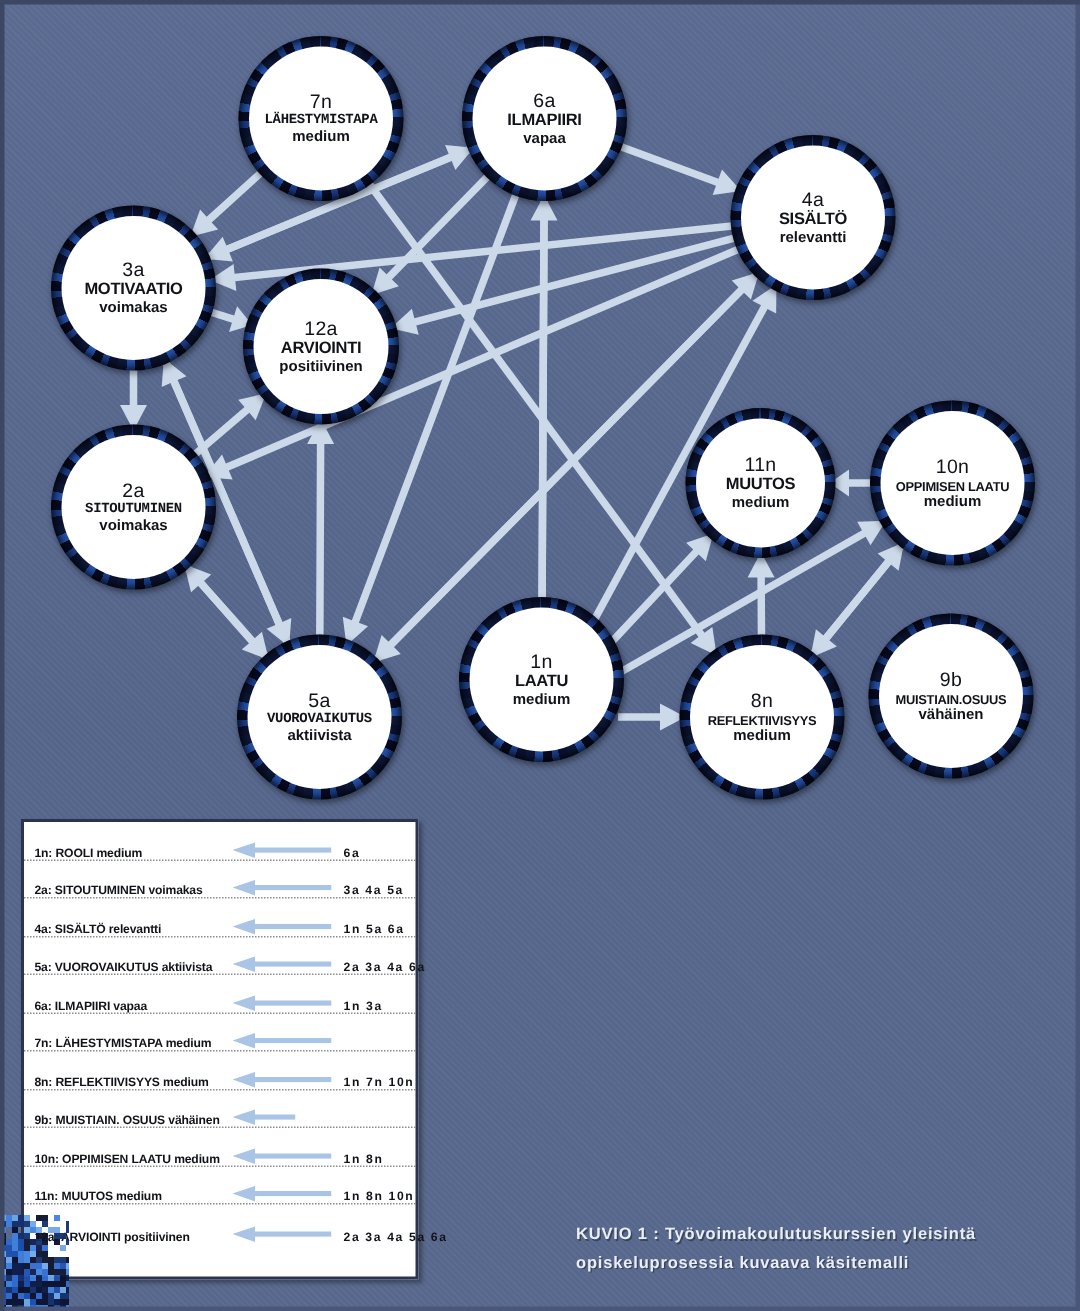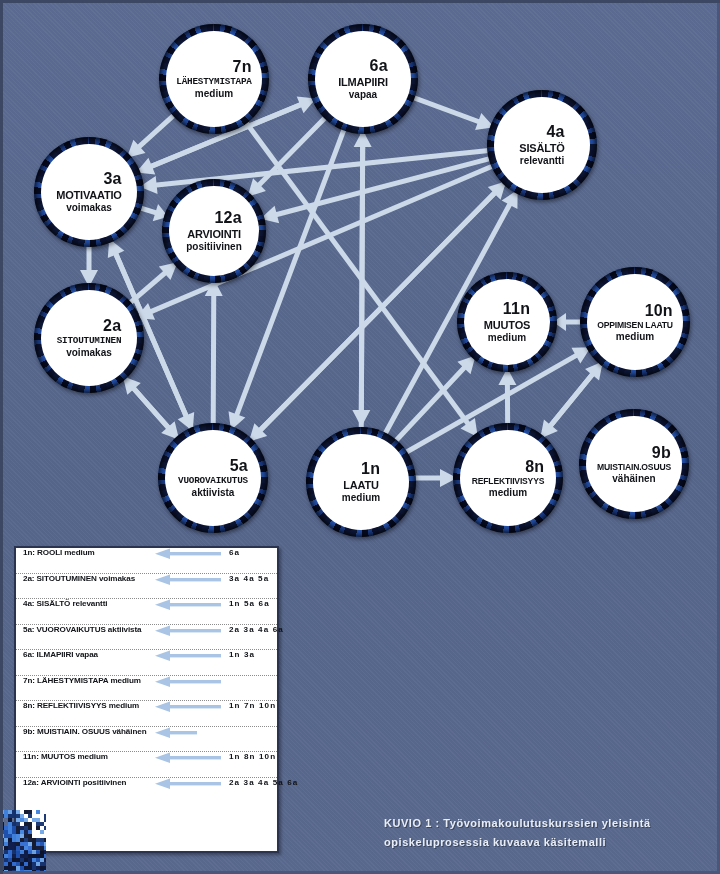--- a/index.html
+++ b/index.html
@@ -57,37 +57,37 @@
     box-shadow:inset 0 0 5px 2px rgba(0,0,0,.75), 1px 2px 4px rgba(0,0,0,.45);
     z-index:-1;
   }
   .node .inner{
     position:absolute;inset:0;
     border-radius:50%;
     background:#fff;
     z-index:0;
   }
   .node .txt{position:relative;z-index:1;line-height:1.18;}
-  .n-code{font-size:16px;font-weight:700;letter-spacing:.2px;text-align:right;}
+  .n-code{font-size:13px;font-weight:400;letter-spacing:.2px;}
   .n-title{font-size:11px;font-weight:700;letter-spacing:-0.2px;}
   .n-title.sm{font-size:9.3px;font-family:Liberation Mono, monospace;}
   .n-title.xs{font-size:8.6px;}
   .n-val{font-size:10px;font-weight:600;}
 
   
   #legend{
     position:absolute;left:14px;top:546px;width:265px;height:307px;
     background:#ffffff;
     border:2px solid #2a3350;
     box-sizing:border-box;
     z-index:20;
     box-shadow:2px 2px 3px rgba(0,0,0,.35);
   }
   .lrow{
-    display:flex;align-items:flex-start;
+    display:flex;align-items:flex-end;
     height:25.5px;
     border-bottom:1px dotted #8c8c8c;
     box-sizing:border-box;
     padding:0 6px 0 7px;
   }
   .lrow:last-child{border-bottom:none;}
   .lname{
     flex:0 0 132px;
     font-size:8.1px;font-weight:700;color:#111318;
     letter-spacing:-0.1px;white-space:nowrap;
@@ -152,21 +152,21 @@
         <polygon points="397.67,442.47 465.78,369.71 470.52,374.15 475.57,355.59 457.38,361.85 462.13,366.29 394.02,439.06" fill="#ccd9e9"></polygon>
         <polygon points="510.17,426.99 509.90,384.98 516.40,384.94 507.29,368.00 498.40,385.06 504.90,385.01 505.17,427.02" fill="#ccd9e9"></polygon>
         <polygon points="584.00,319.50 566.02,319.50 566.02,313.00 553.00,322.00 566.02,331.00 566.02,324.50 584.00,324.50" fill="#ccd9e9"></polygon>
         <polygon points="129.37,306.73 166.25,275.17 170.47,280.11 177.54,262.21 158.77,266.43 162.99,271.37 126.12,302.94" fill="#ccd9e9"></polygon>
         <polygon points="136.94,209.58 154.63,215.09 152.69,221.30 168.18,216.70 158.05,204.12 156.12,210.32 138.43,204.80" fill="#ccd9e9"></polygon>
         <polygon points="492.03,155.52 276.24,212.10 274.59,205.81 260.43,218.83 279.16,223.22 277.51,216.93 493.30,160.35" fill="#ccd9e9"></polygon>
         <polygon points="215.71,427.01 216.24,296.01 222.74,296.04 213.81,279.00 204.74,295.96 211.24,295.99 210.71,426.99" fill="#ccd9e9"></polygon>
         <polygon points="325.51,113.67 257.72,182.83 253.07,178.28 247.60,196.72 265.93,190.88 261.29,186.33 329.08,117.17" fill="#ccd9e9"></polygon>
       </svg>
     <div id="nodes">
-        <div class="node" style="left: 313px; top: 434px; width: 96px; height: 96px;">
+        <div class="node" style="left: 313px; top: 405px; width: 96px; height: 96px;">
           <div class="ring"></div>
           <div class="ring2"></div>
           <div class="inner"></div>
           <div class="txt">
             <div class="n-code">1n</div>
             <div class="n-title">LAATU</div>
             <div class="n-val">medium</div>
           </div>
         </div>
         <div class="node" style="left: 41px; top: 290px; width: 96px; height: 96px;">
@@ -355,20 +355,30 @@
       </div>
       <div class="lrow">
         <div class="lname">9b: MUISTIAIN. OSUUS vähäinen</div>
         <div class="larrow">
           <svg width="42" height="12" viewBox="0 0 42 12">
             <rect x="13" y="4" width="29" height="3.4" fill="#a9c4e4"></rect>
             <polygon points="0,5.7 15,0.6 15,11 " fill="#a9c4e4"></polygon>
           </svg>
         </div>
         <div class="lsrc"></div>
+      </div>
+      <div class="lrow">
+        <div class="lname">10n: OPPIMISEN LAATU medium</div>
+        <div class="larrow">
+          <svg width="66" height="12" viewBox="0 0 66 12">
+            <rect x="13" y="4" width="53" height="3.4" fill="#a9c4e4"></rect>
+            <polygon points="0,5.7 15,0.6 15,11 " fill="#a9c4e4"></polygon>
+          </svg>
+        </div>
+        <div class="lsrc">1n  8n</div>
       </div>
       <div class="lrow">
         <div class="lname">11n: MUUTOS medium</div>
         <div class="larrow">
           <svg width="66" height="12" viewBox="0 0 66 12">
             <rect x="13" y="4" width="53" height="3.4" fill="#a9c4e4"></rect>
             <polygon points="0,5.7 15,0.6 15,11 " fill="#a9c4e4"></polygon>
           </svg>
         </div>
         <div class="lsrc">1n  8n  10n</div>

